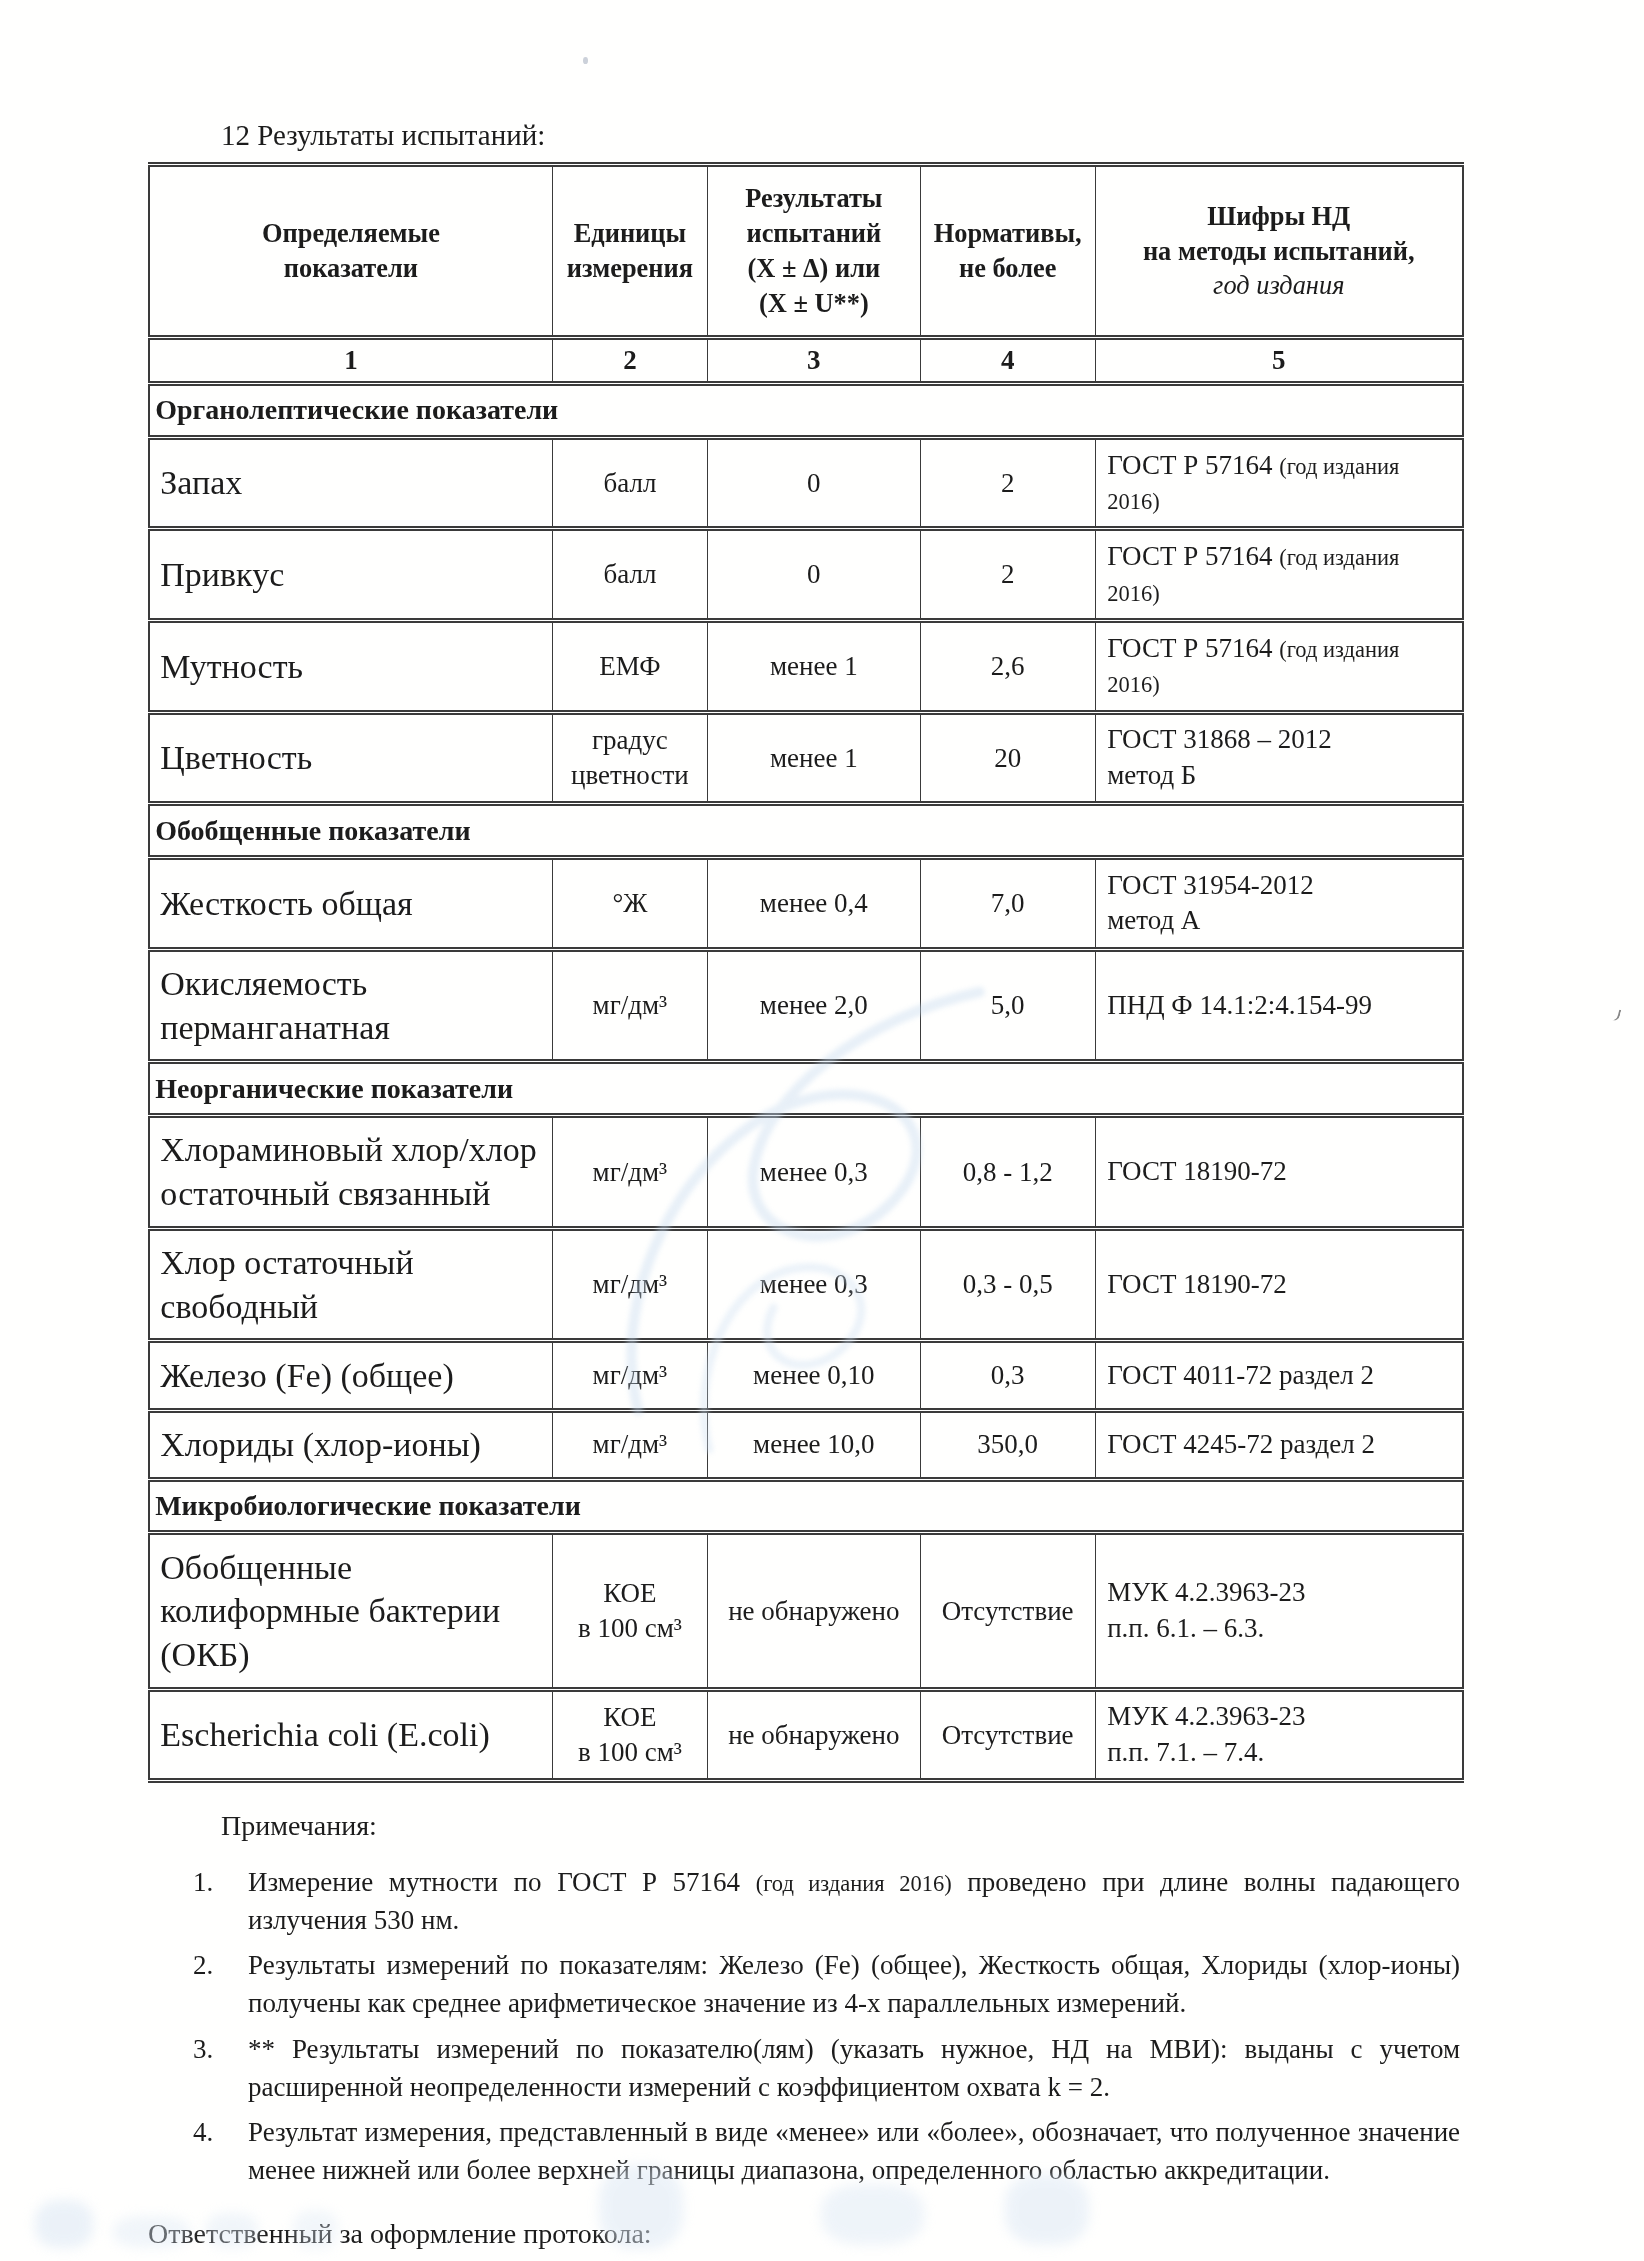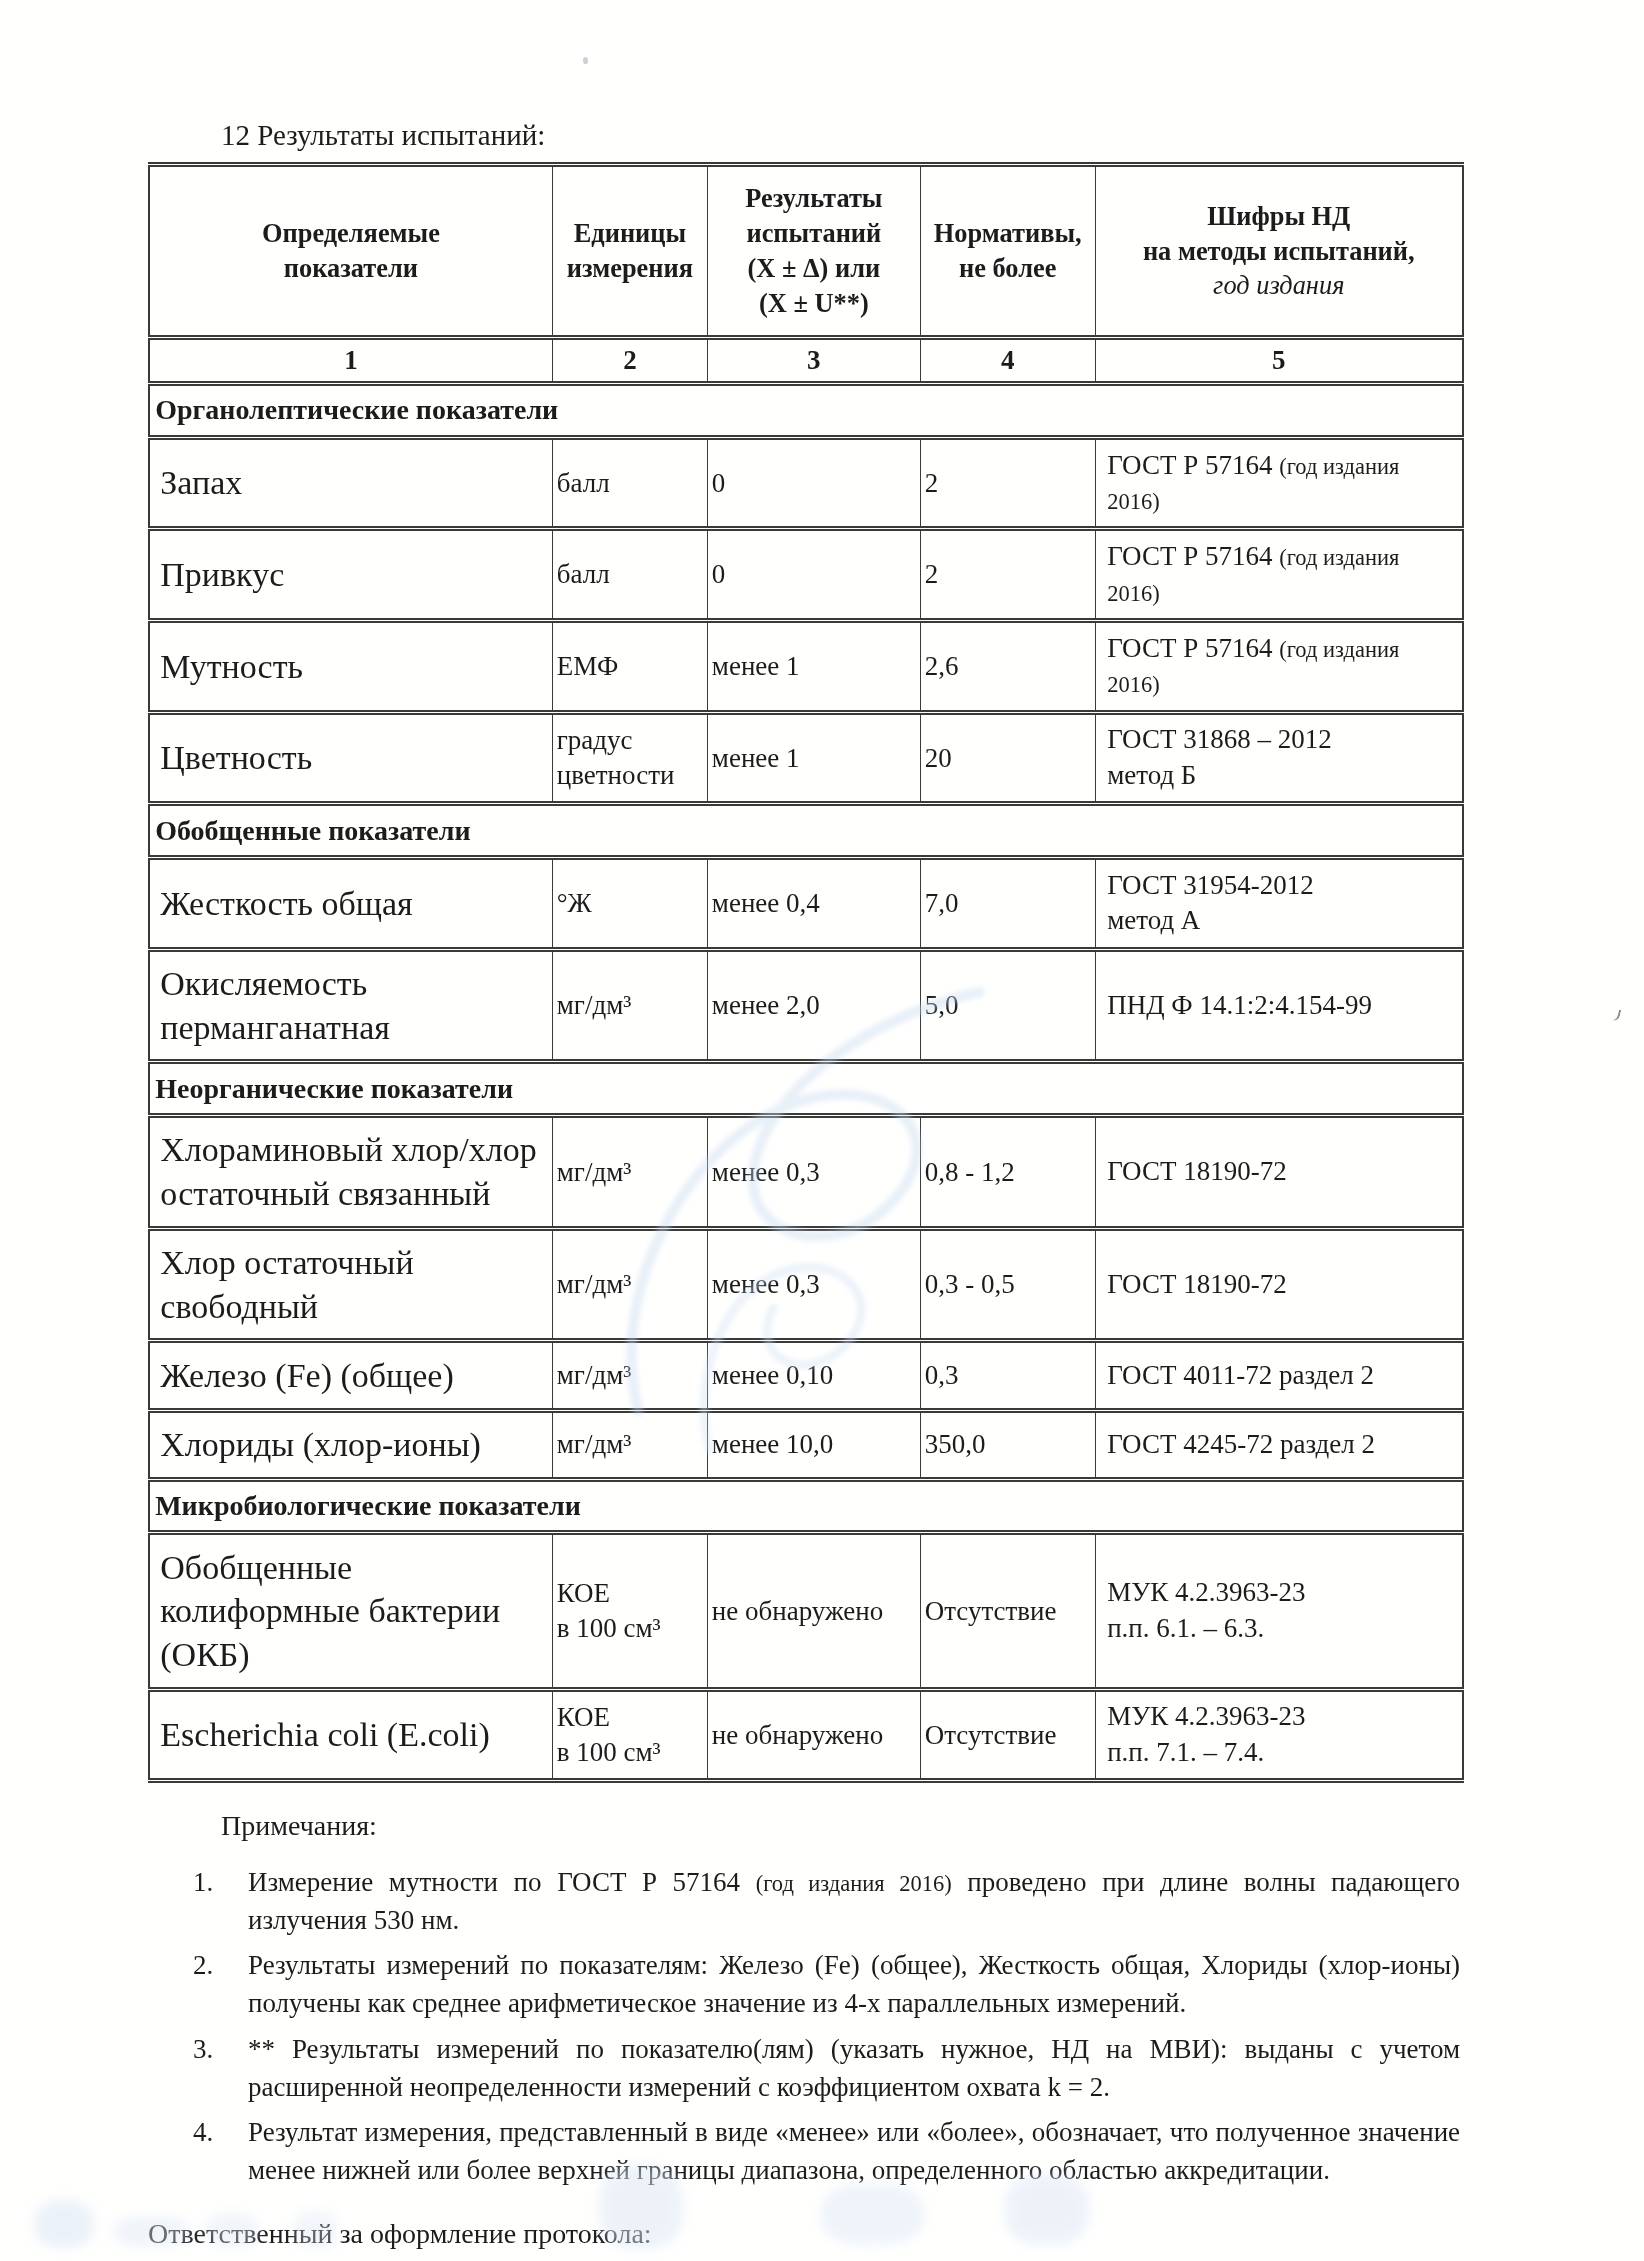--- a/index.html
+++ b/index.html
@@ -16,21 +16,21 @@
   table.results th, table.results td{
     border-left:1.9px solid #3a3a3a; border-right:1.9px solid #3a3a3a;
     border-top:5.8px double #3a3a3a; border-bottom:none;
     vertical-align:middle; word-wrap:break-word;
   }
   th.h-cell{font-weight:bold; font-size:26.4px; line-height:1.32; padding:14px 5.2px; text-align:center; white-space:pre-line;}
   .h-italic{display:block; font-style:italic; font-weight:normal;}
   .num-row td{font-weight:bold; font-size:27px; text-align:center; padding:5.2px 2.6px;}
   td.section-title{font-weight:bold; font-size:28px; padding:8.4px 5.2px;}
   td.c-name{font-size:34px; line-height:1.28; text-align:left; padding:10.3px 6.4px 10.3px 10.3px;}
-  td.c-unit, td.c-result, td.c-norm{font-size:27px; line-height:1.28; padding:7.7px 3.9px; white-space:pre-line;}
+  td.c-unit, td.c-result, td.c-norm{font-size:27px; line-height:1.28; text-align:center; padding:7.7px 3.9px; white-space:pre-line;}
   td.c-method{font-size:27px; line-height:1.32; text-align:left; padding:7.7px 5.2px 7.7px 11.6px; white-space:pre-line;}
   .m-small{font-size:22.5px;}
   .notes-label{font-size:28px; margin:27px 0 0 73px;}
   .notes{margin:22px 0 0 45px; font-size:27px;}
   .note{display:flex; line-height:1.4; margin-bottom:7.7px;}
   .note-num{flex:none; width:55px;}
   .note-text{flex:1; text-align:justify; padding-right:3.9px;}
   .note-small{font-size:22.5px;}
   .responsible{font-size:28px; }
   .signatures{position:relative; margin-top:40px;}

